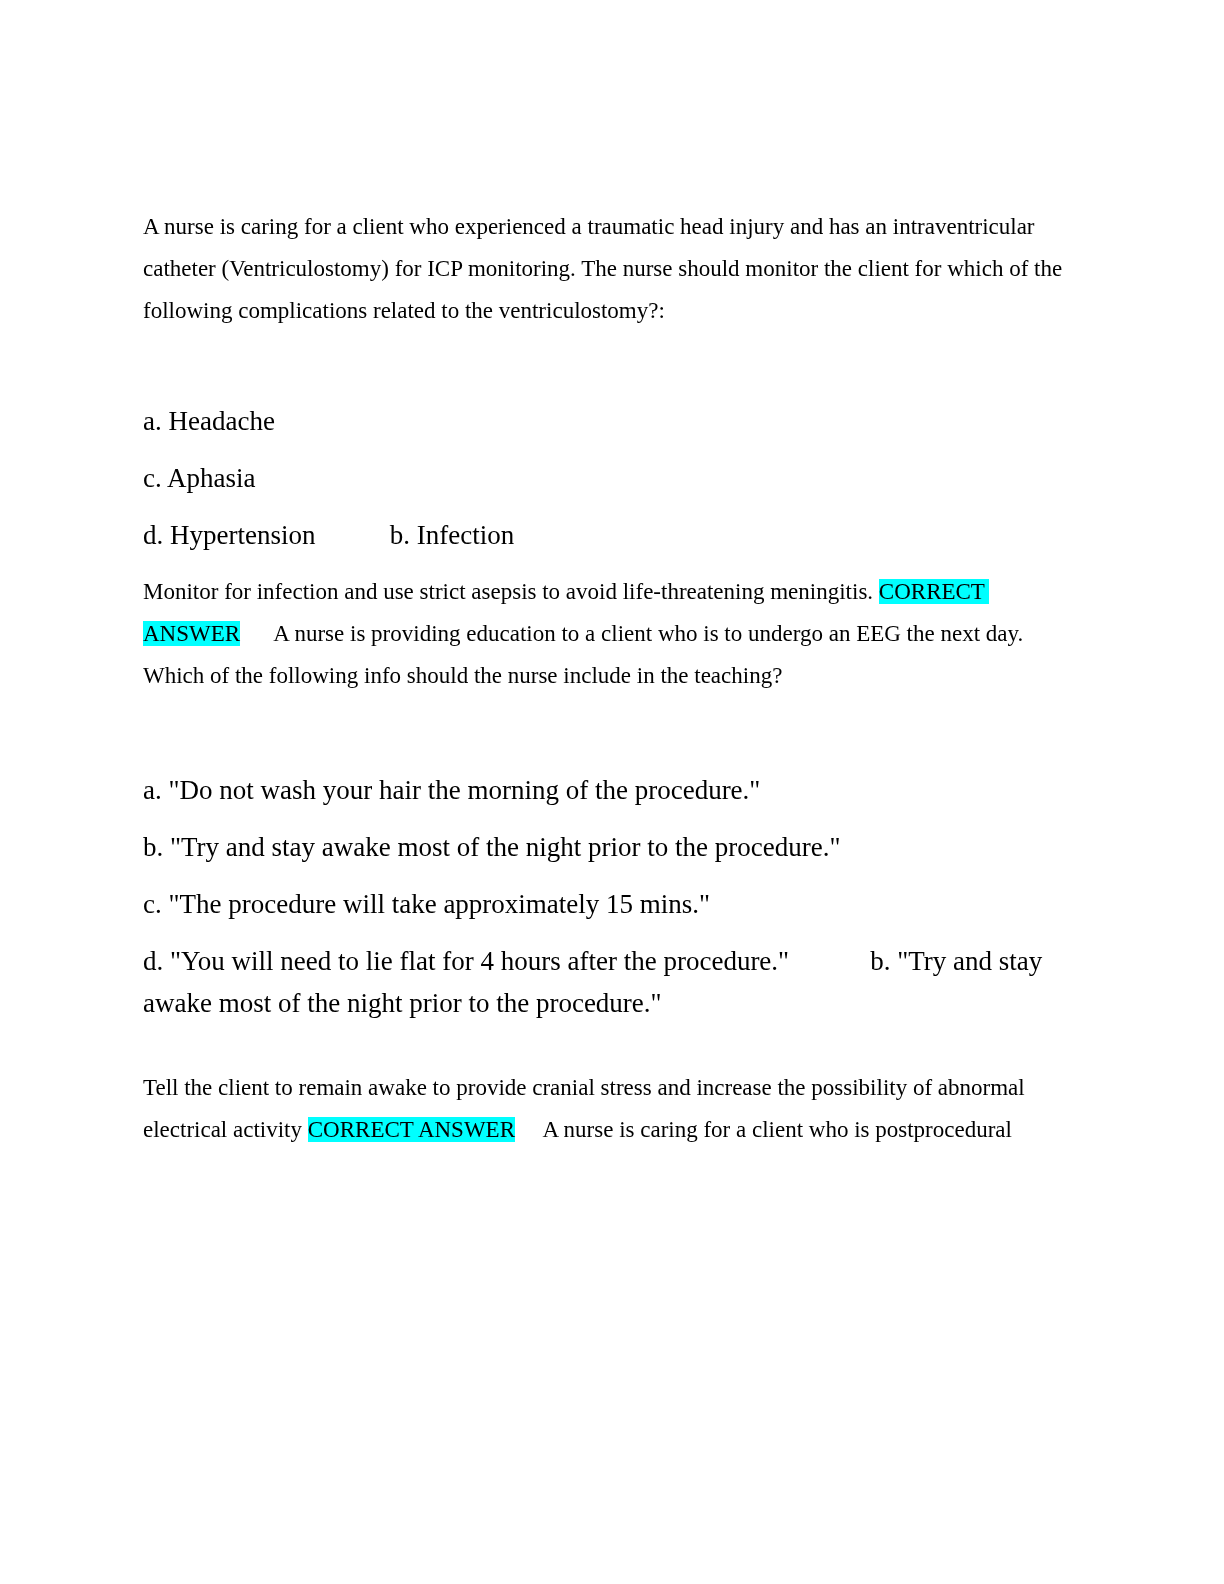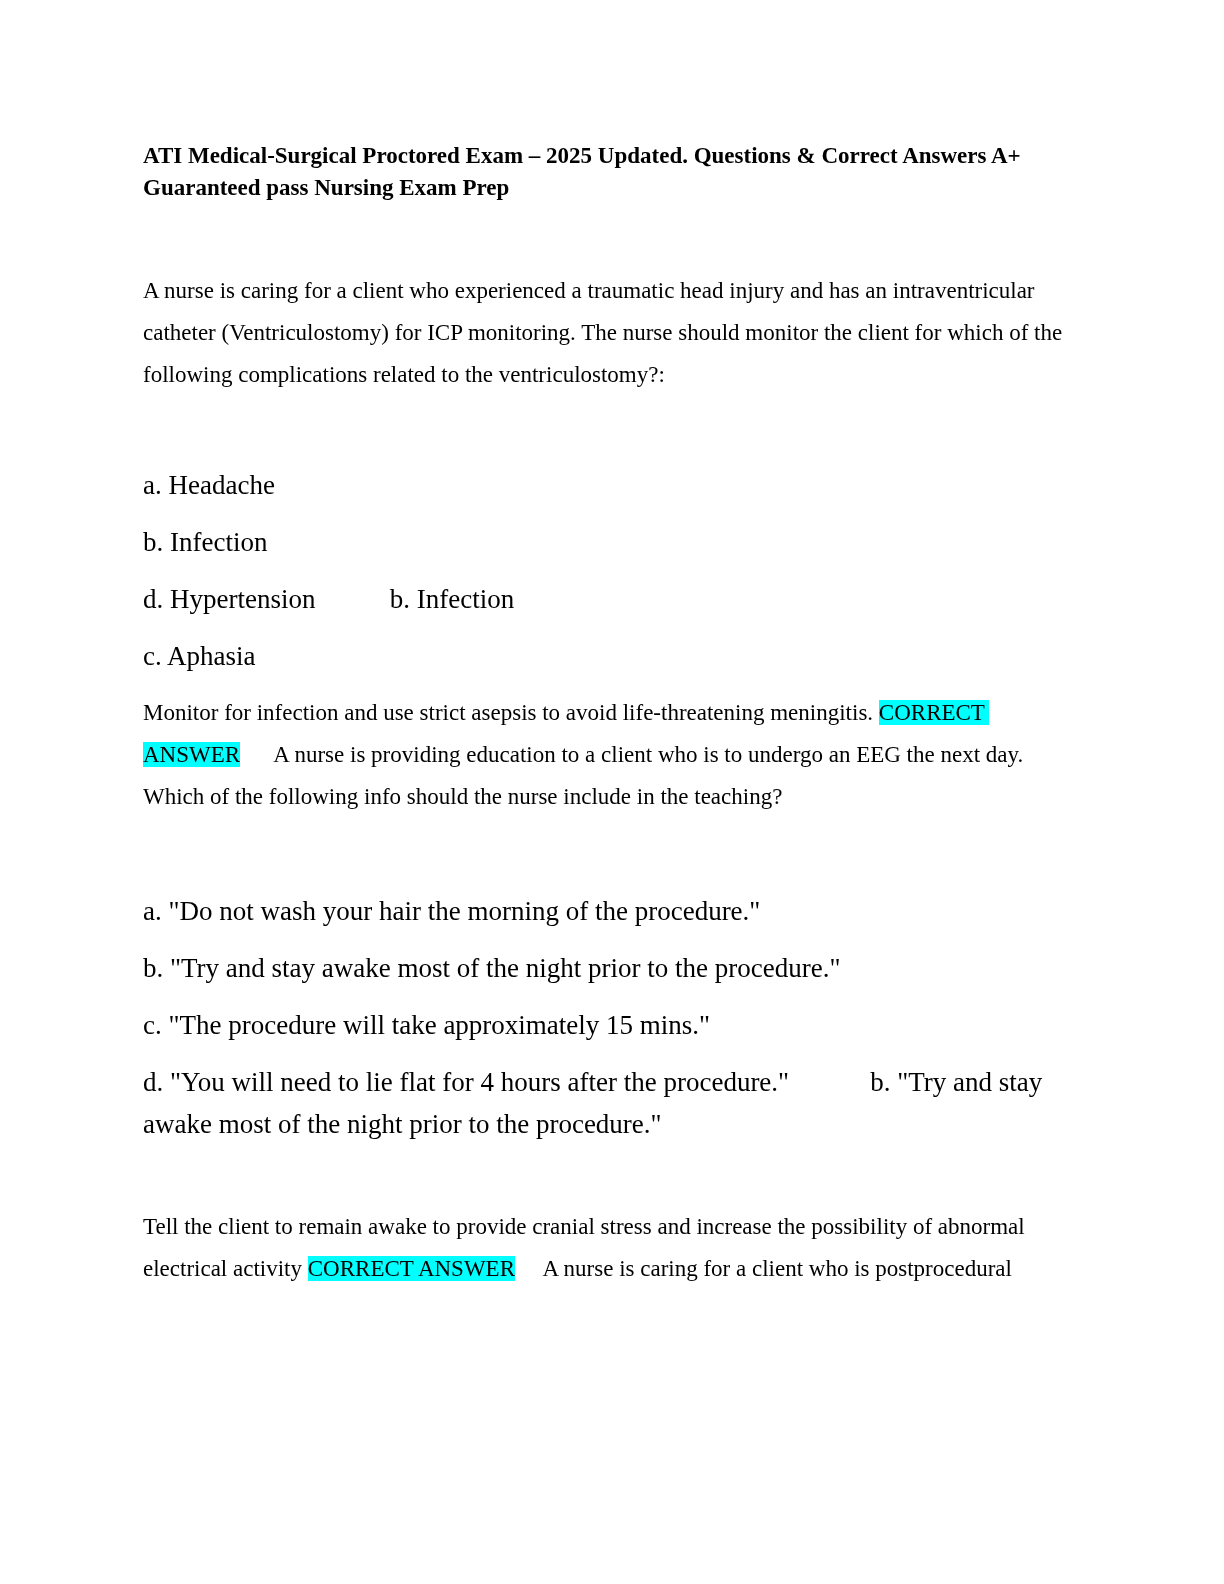--- a/index.html
+++ b/index.html
@@ -31,37 +31,35 @@
   .options { margin-top: 0; }
   .options-q1 { margin-top: 68px; }
   .options-q2 { margin-top: 72px; }
   .option {
     font-size: 27px;
     line-height: 42px;
     white-space: pre-wrap;
     margin-bottom: 15px;
   }
   .answer-para-1 { margin-top: 8px; }
-  .answer-para-2 { margin-top: 61px; }
+  .answer-para-2 { margin-top: 43px; }
   .hl { background-color: #00ffff; }
 </style>
 </head>
 <body>
 
 <div class="page">
 
-  <p class="title">ATI Medical-Surgical Proctored Exam – 2025 Updated. Questions &amp; Correct Answers A+ Guaranteed pass Nursing Exam Prep</p>
 
   <p class="para first-question">A nurse is caring for a client who experienced a traumatic head injury and has an intraventricular catheter (Ventriculostomy) for ICP monitoring. The nurse should monitor the client for which of the following complications related to the ventriculostomy?:</p>
 
   <div class="options options-q1">
     <p class="option">a. Headache</p>
-    <p class="option">b. Infection</p>
+    <p class="option">c. Aphasia</p>
     <p class="option">d. Hypertension           b. Infection</p>
-    <p class="option">c. Aphasia</p>
   </div>
 
   <p class="para answer-para-1"><span>Monitor for infection and use strict asepsis to avoid life-threatening meningitis. </span><span class="hl" style="background-color: rgb(0, 255, 255);">CORRECT ANSWER</span><span>      A nurse is providing education to a client who is to undergo an EEG the next day. Which of the following info should the nurse include in the teaching?</span></p>
 
   <div class="options options-q2">
     <p class="option">a. "Do not wash your hair the morning of the procedure."</p>
     <p class="option">b. "Try and stay awake most of the night prior to the procedure."</p>
     <p class="option">c. "The procedure will take approximately 15 mins."</p>
     <p class="option">d. "You will need to lie flat for 4 hours after the procedure."            b. "Try and stay awake most of the night prior to the procedure."</p>
   </div>

